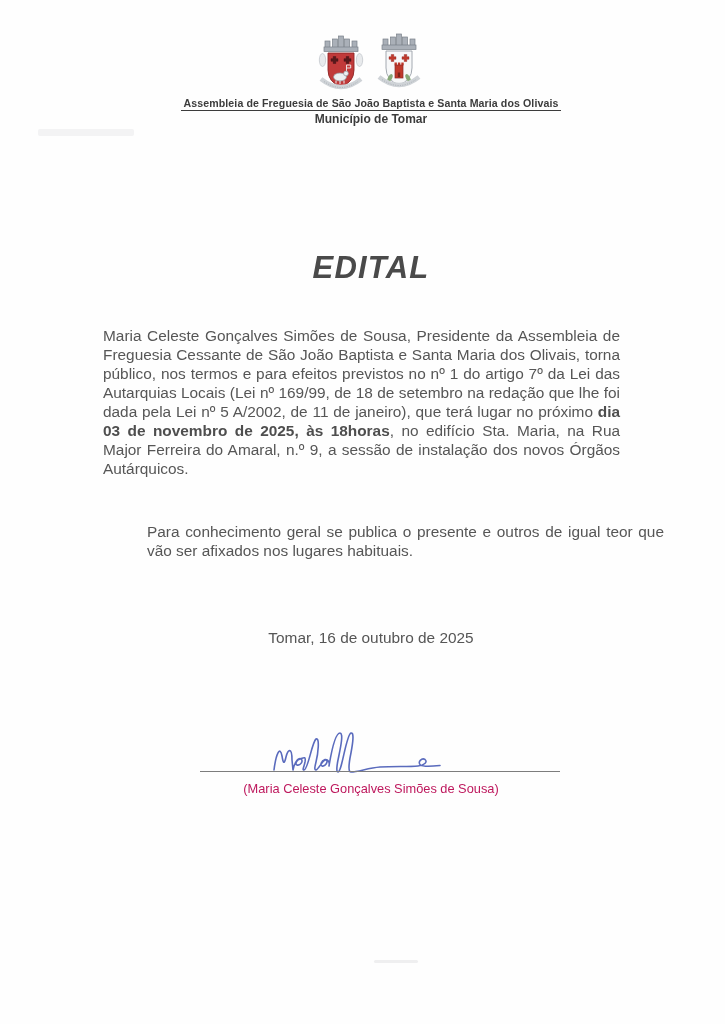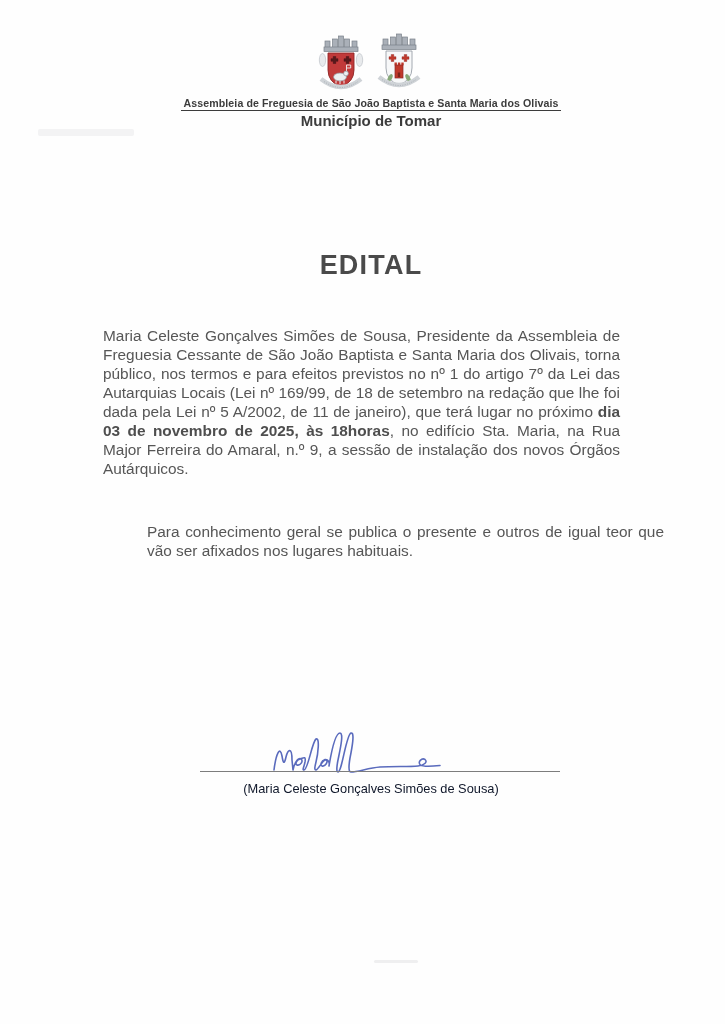--- a/index.html
+++ b/index.html
@@ -8,37 +8,37 @@
     font-family:"Liberation Sans","DejaVu Sans",sans-serif;overflow:hidden;padding-left:6px;
   }
   .crests{position:absolute;left:313px;top:27px;width:118px;height:68px;}
   .crest-left{position:absolute;left:0;top:2px;}
   .crest-right{position:absolute;left:58px;top:0;}
   .centered{position:absolute;left:106px;width:530px;text-align:center;}
   .org-line{
     top:97px;font-size:10.6px;font-weight:bold;color:#3c3c3c;letter-spacing:0.1px;
   }
   .org-line span{display:inline-block;border-bottom:1.4px solid #3c3c3c;padding:0 3px 1px 3px;}
-  .muni-line{top:112px;font-size:15px;font-weight:bold;color:#3c3c3c;}
+  .muni-line{top:112px;font-size:12px;font-weight:bold;color:#3c3c3c;}
   .doc-title{
-    top:250px;margin:0;font-size:27px;font-weight:bold;color:#4a4a4a;letter-spacing:1.2px;
+    top:250px;margin:0;font-size:31px;font-weight:bold;color:#4a4a4a;letter-spacing:1.2px;font-style:italic;
   }
   .body-par{
     position:absolute;left:103px;width:517px;margin:0;
     font-size:15.4px;line-height:19px;color:#565656;
     text-align:justify;
   }
   .p1{top:326px;}
   .p2{top:522px;margin-left:44px;}
   .bold-seg{font-weight:bold;color:#4e4e4e;}
   .date-line{top:629px;font-size:15.4px;color:#565656;}
   .role-line{top:679px;font-size:15.4px;color:#565656;}
   .signature-svg{position:absolute;left:268px;top:726px;}
   .sig-rule{position:absolute;left:200px;top:771px;width:360px;height:1.3px;background:#7d7d7d;}
-  .signer-line{top:781px;font-size:12.8px;color:#0f172a;}
+  .signer-line{top:781px;font-size:12.8px;color:#be185d;}
   .smudge{position:absolute;border-radius:2px;}
   .smudge-top{left:38px;top:129px;width:96px;height:7px;background:#f3f3f4;}
   .smudge-bottom{left:374px;top:960px;width:44px;height:3px;background:#efeff0;}
 </style>
 </head>
 <body>
 
 <div class="page">
 
   <div class="crests">
@@ -91,20 +91,21 @@
   <div class="centered muni-line">Município de Tomar</div>
 
   <div class="smudge smudge-top"></div>
 
   <h1 class="centered doc-title">EDITAL</h1>
 
   <p class="body-par p1"><span>Maria Celeste Gonçalves Simões de Sousa, Presidente da Assembleia de Freguesia Cessante de São João Baptista e Santa Maria dos Olivais, torna público, nos termos e para efeitos previstos no nº 1 do artigo 7º da Lei das Autarquias Locais (Lei nº 169/99, de 18 de setembro na redação que lhe foi dada pela Lei nº 5 A/2002, de 11 de janeiro), que terá lugar no próximo </span><span class="bold-seg">dia 03 de novembro de 2025, às 18horas</span><span>, no edifício Sta. Maria, na Rua Major Ferreira do Amaral, n.º 9, a sessão de instalação dos novos Órgãos Autárquicos.</span></p>
 
   <p class="body-par p2">Para conhecimento geral se publica o presente e outros de igual teor que vão ser afixados nos lugares habituais.</p>
 
+  <div class="centered date-line">Tomar, 16 de outubro de 2025</div>
 
 
   <svg class="signature-svg" width="180" height="52" viewBox="0 0 180 52">
     <path d="M6 44 C8 28 12 19 14 30 C15 36 16 40 18 31 C20 23 24 21 24 34 L25 44
              C26 38 30 31 33 33 C36 35 32 40 29 39 C27 38.5 28 34 32 33 C36 31.5 38 30 37 36
              C36 41 34 44 36 44 C40 44 44 16 48 13 C52 11 50 28 48 36 C47 40 46 44 48 44
              C51 43 55 33 58 34 C61 35 57 41 54 40 C52 39.5 53 34.5 57 33.5 C60 33 62 36 61 40
              C64 22 68 7 72 7 C76 7 72 24 70 34 C69 39 68 46 70 46
              C74 46 78 9 83 7 C87 6 84 22 82 32 C81 38 80 46 83 46
              C90 46 100 42 112 41 C126 40 140 41 150 40

